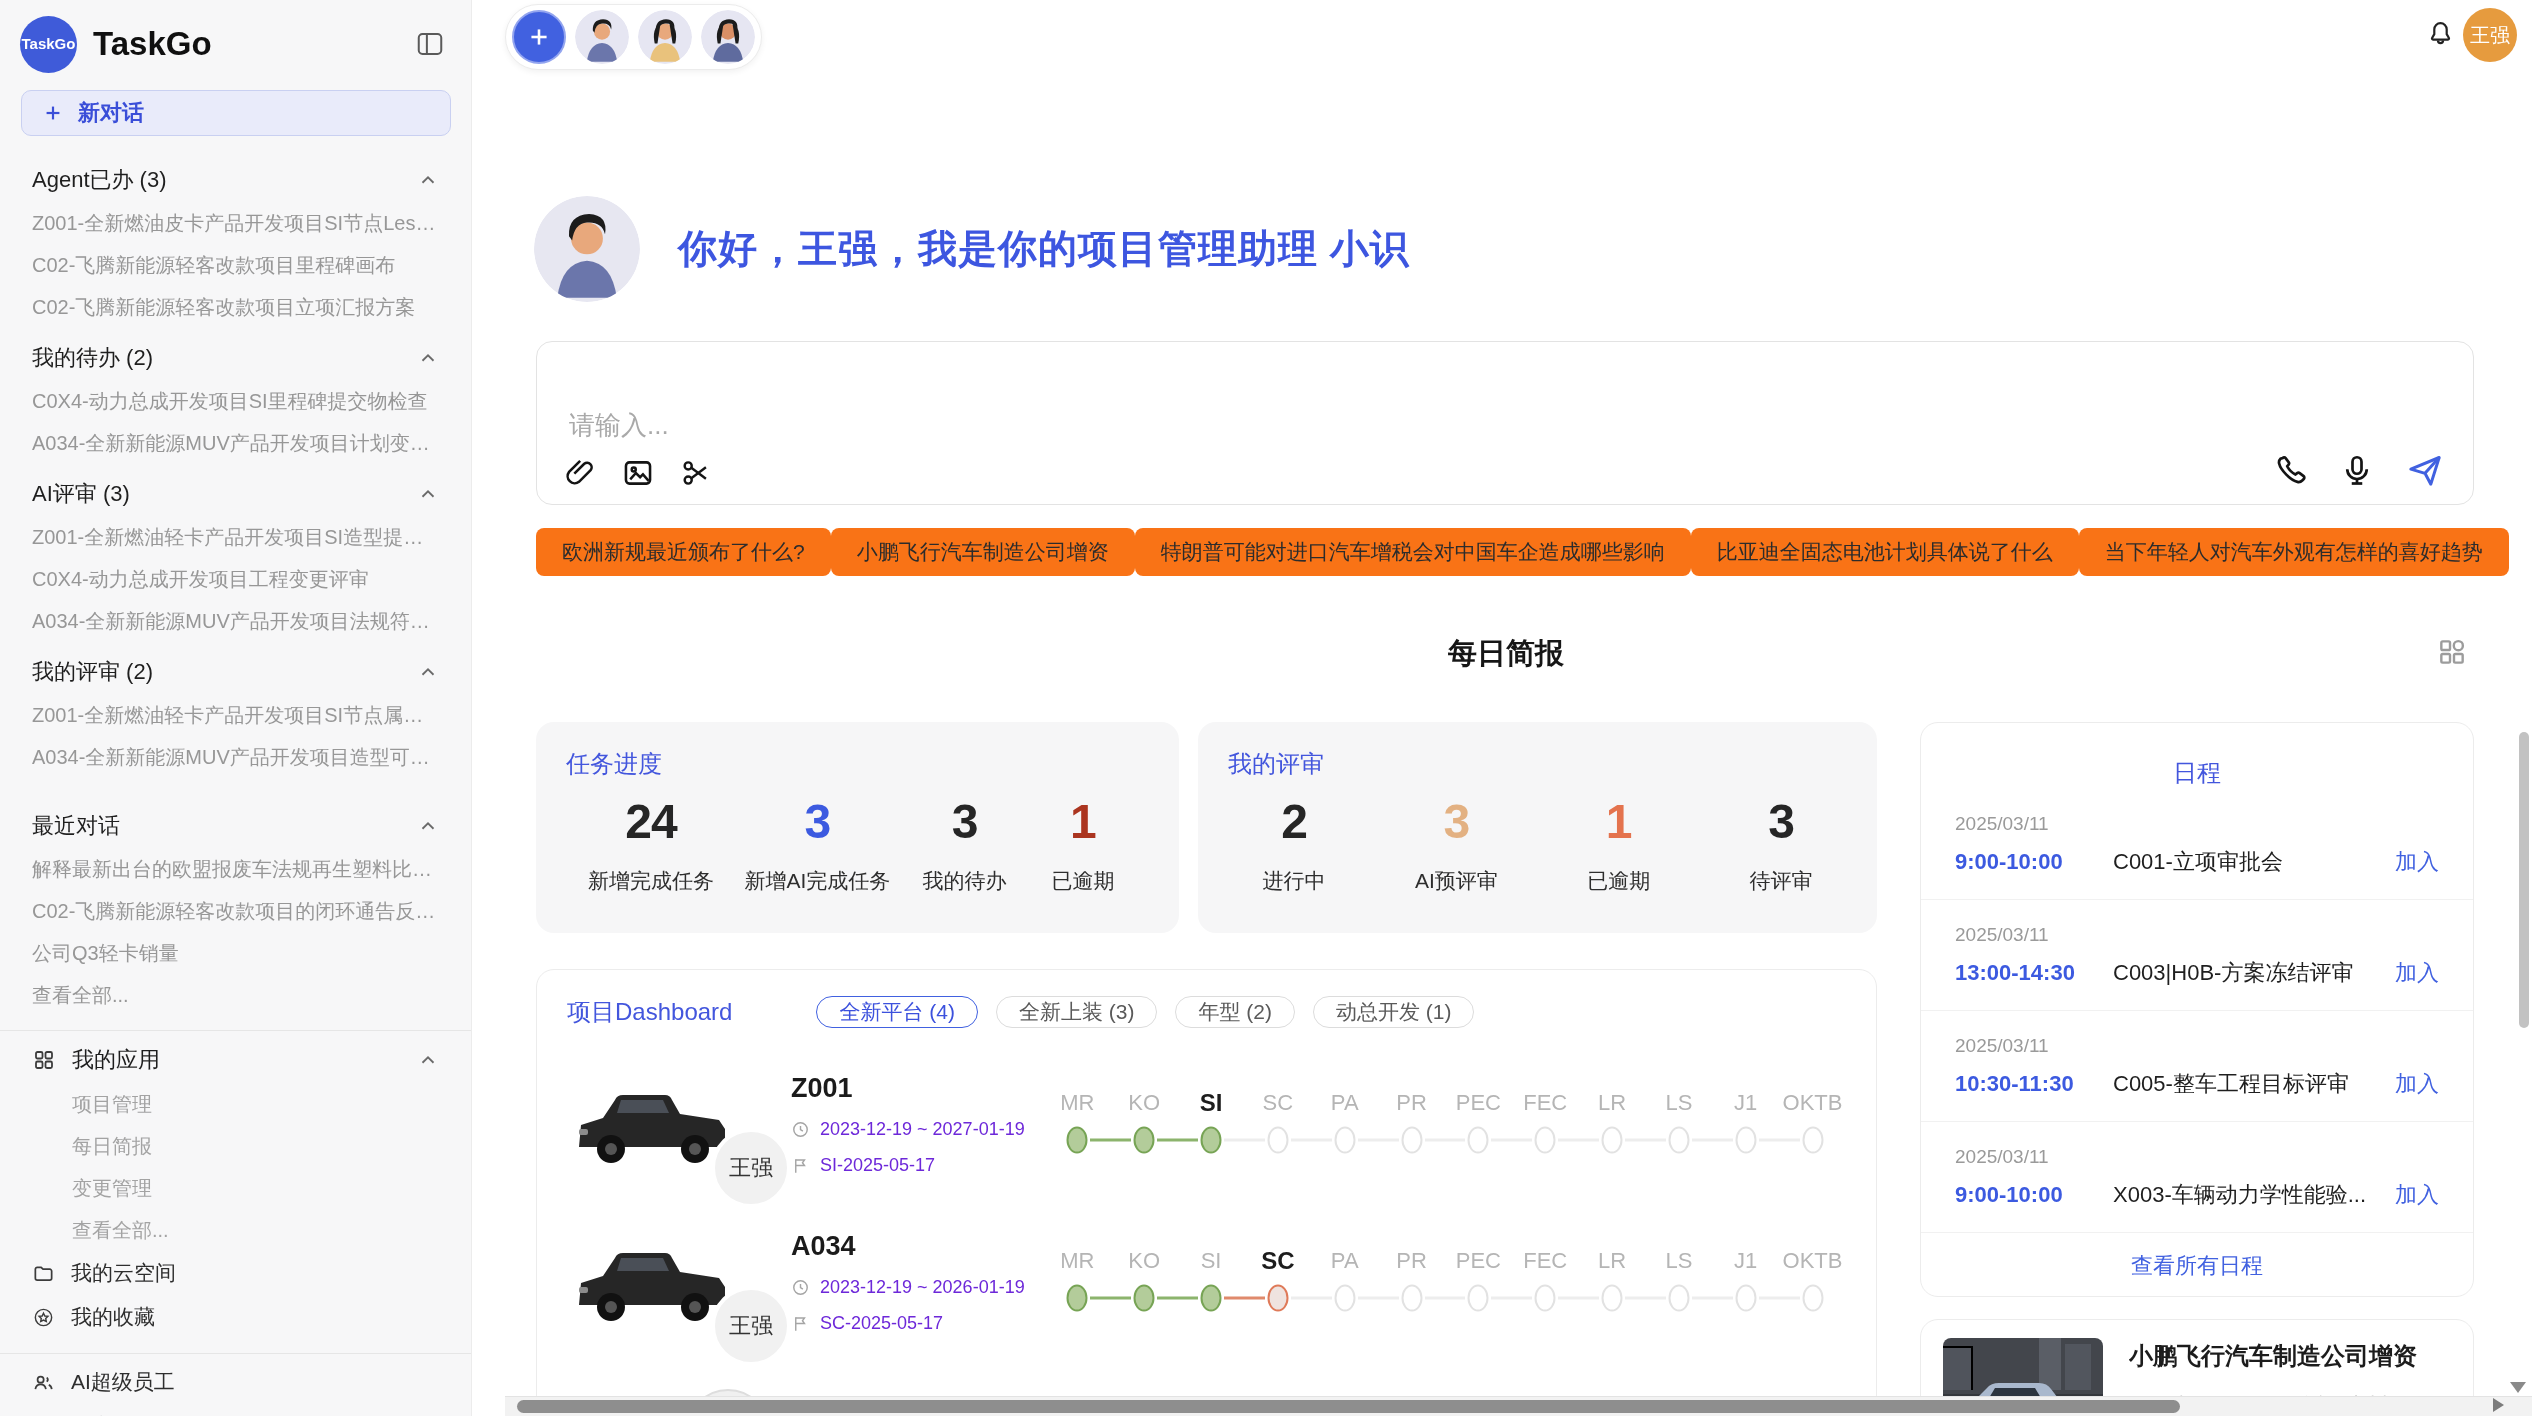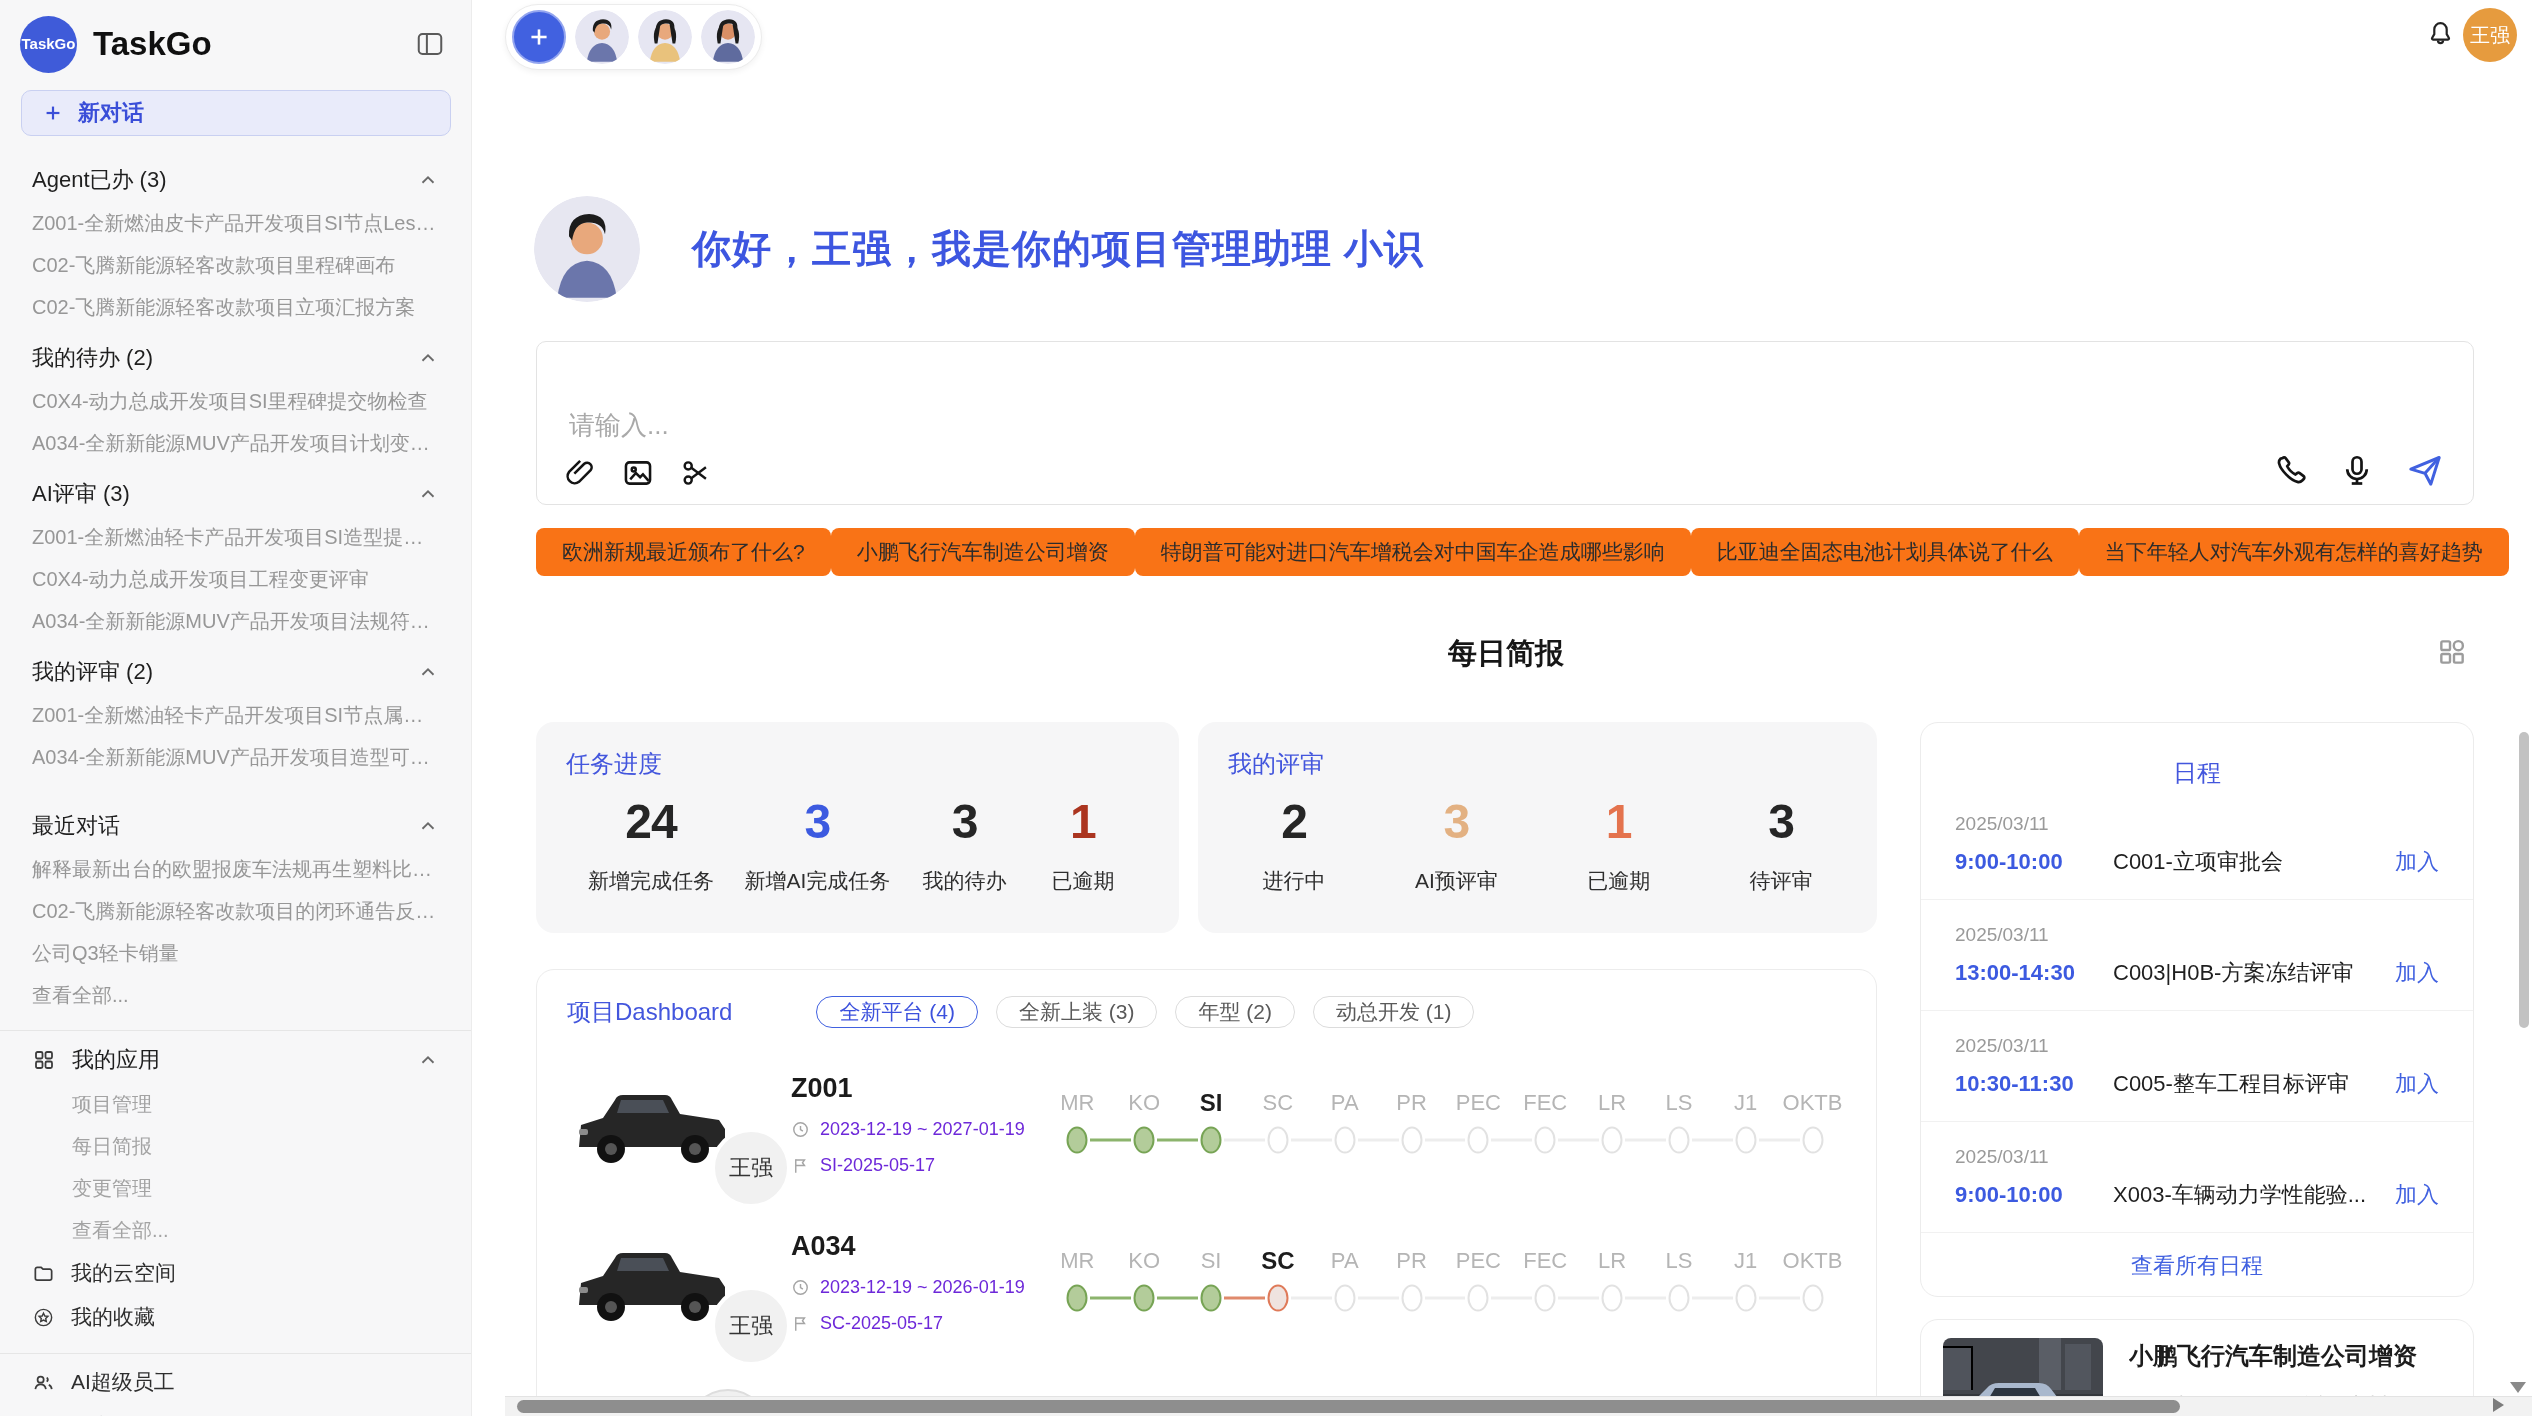--- a/index.html
+++ b/index.html
@@ -48,26 +48,26 @@
   .pill-plus { width:54px; height:54px; border-radius:50%; background:#4161e0; color:#fff;
                display:flex; align-items:center; justify-content:center;
                border:2px solid #93a5ef; cursor:pointer; }
   .pill-plus .icon { width:26px; height:26px; }
   .avatar-s { width:54px; height:54px; border-radius:50%; overflow:hidden; cursor:pointer; }
   .bell { position:absolute; left:1953px; top:18px; width:31px; height:31px; color:#222; cursor:pointer; }
   .user-chip { position:absolute; left:1991px; top:8px; width:54px; height:54px; border-radius:50%;
                background:#e69b3e; color:#fff; font-size:20px; display:flex; align-items:center;
                justify-content:center; cursor:pointer; }
 
-  .greeting { position:absolute; left:62px; top:196px; display:flex; align-items:center; gap:52px; }
+  .greeting { position:absolute; left:62px; top:196px; display:flex; align-items:center; gap:38px; }
   .big-avatar { width:106px; height:106px; border-radius:50%; overflow:hidden; }
   .greet-text { font-size:39px; font-weight:700; color:#3d56e0; letter-spacing:1px; }
 
   .input-card { position:absolute; left:64px; top:341px; width:1938px; height:164px;
-                border:1.5px solid #e3e3e3; border-radius:10px; background:#fff;text-decoration:underline; }
+                border:1.5px solid #e3e3e3; border-radius:16px; background:#fff;text-decoration:underline; }
   .placeholder { position:absolute; left:32px; top:66px; font-size:26px; color:#a9a9a9; cursor:text; }
   .left-tools { position:absolute; left:26px; bottom:14px; display:flex; gap:24px; color:#141414; }
   .left-tools .icon { width:34px; height:34px; cursor:pointer; }
   .right-tools { position:absolute; right:28px; bottom:14px; display:flex; gap:30px; align-items:center; color:#141414; }
   .right-tools .icon { width:36px; height:36px; cursor:pointer; }
   .right-tools .send { color:#4161e0; width:40px; height:40px; }
 
   .chips { position:absolute; left:64px; top:528px; width:1940px; display:flex;
            justify-content:space-between; }
   .chip { height:48px; background:#f97316; border-radius:8px; display:flex; align-items:center;

